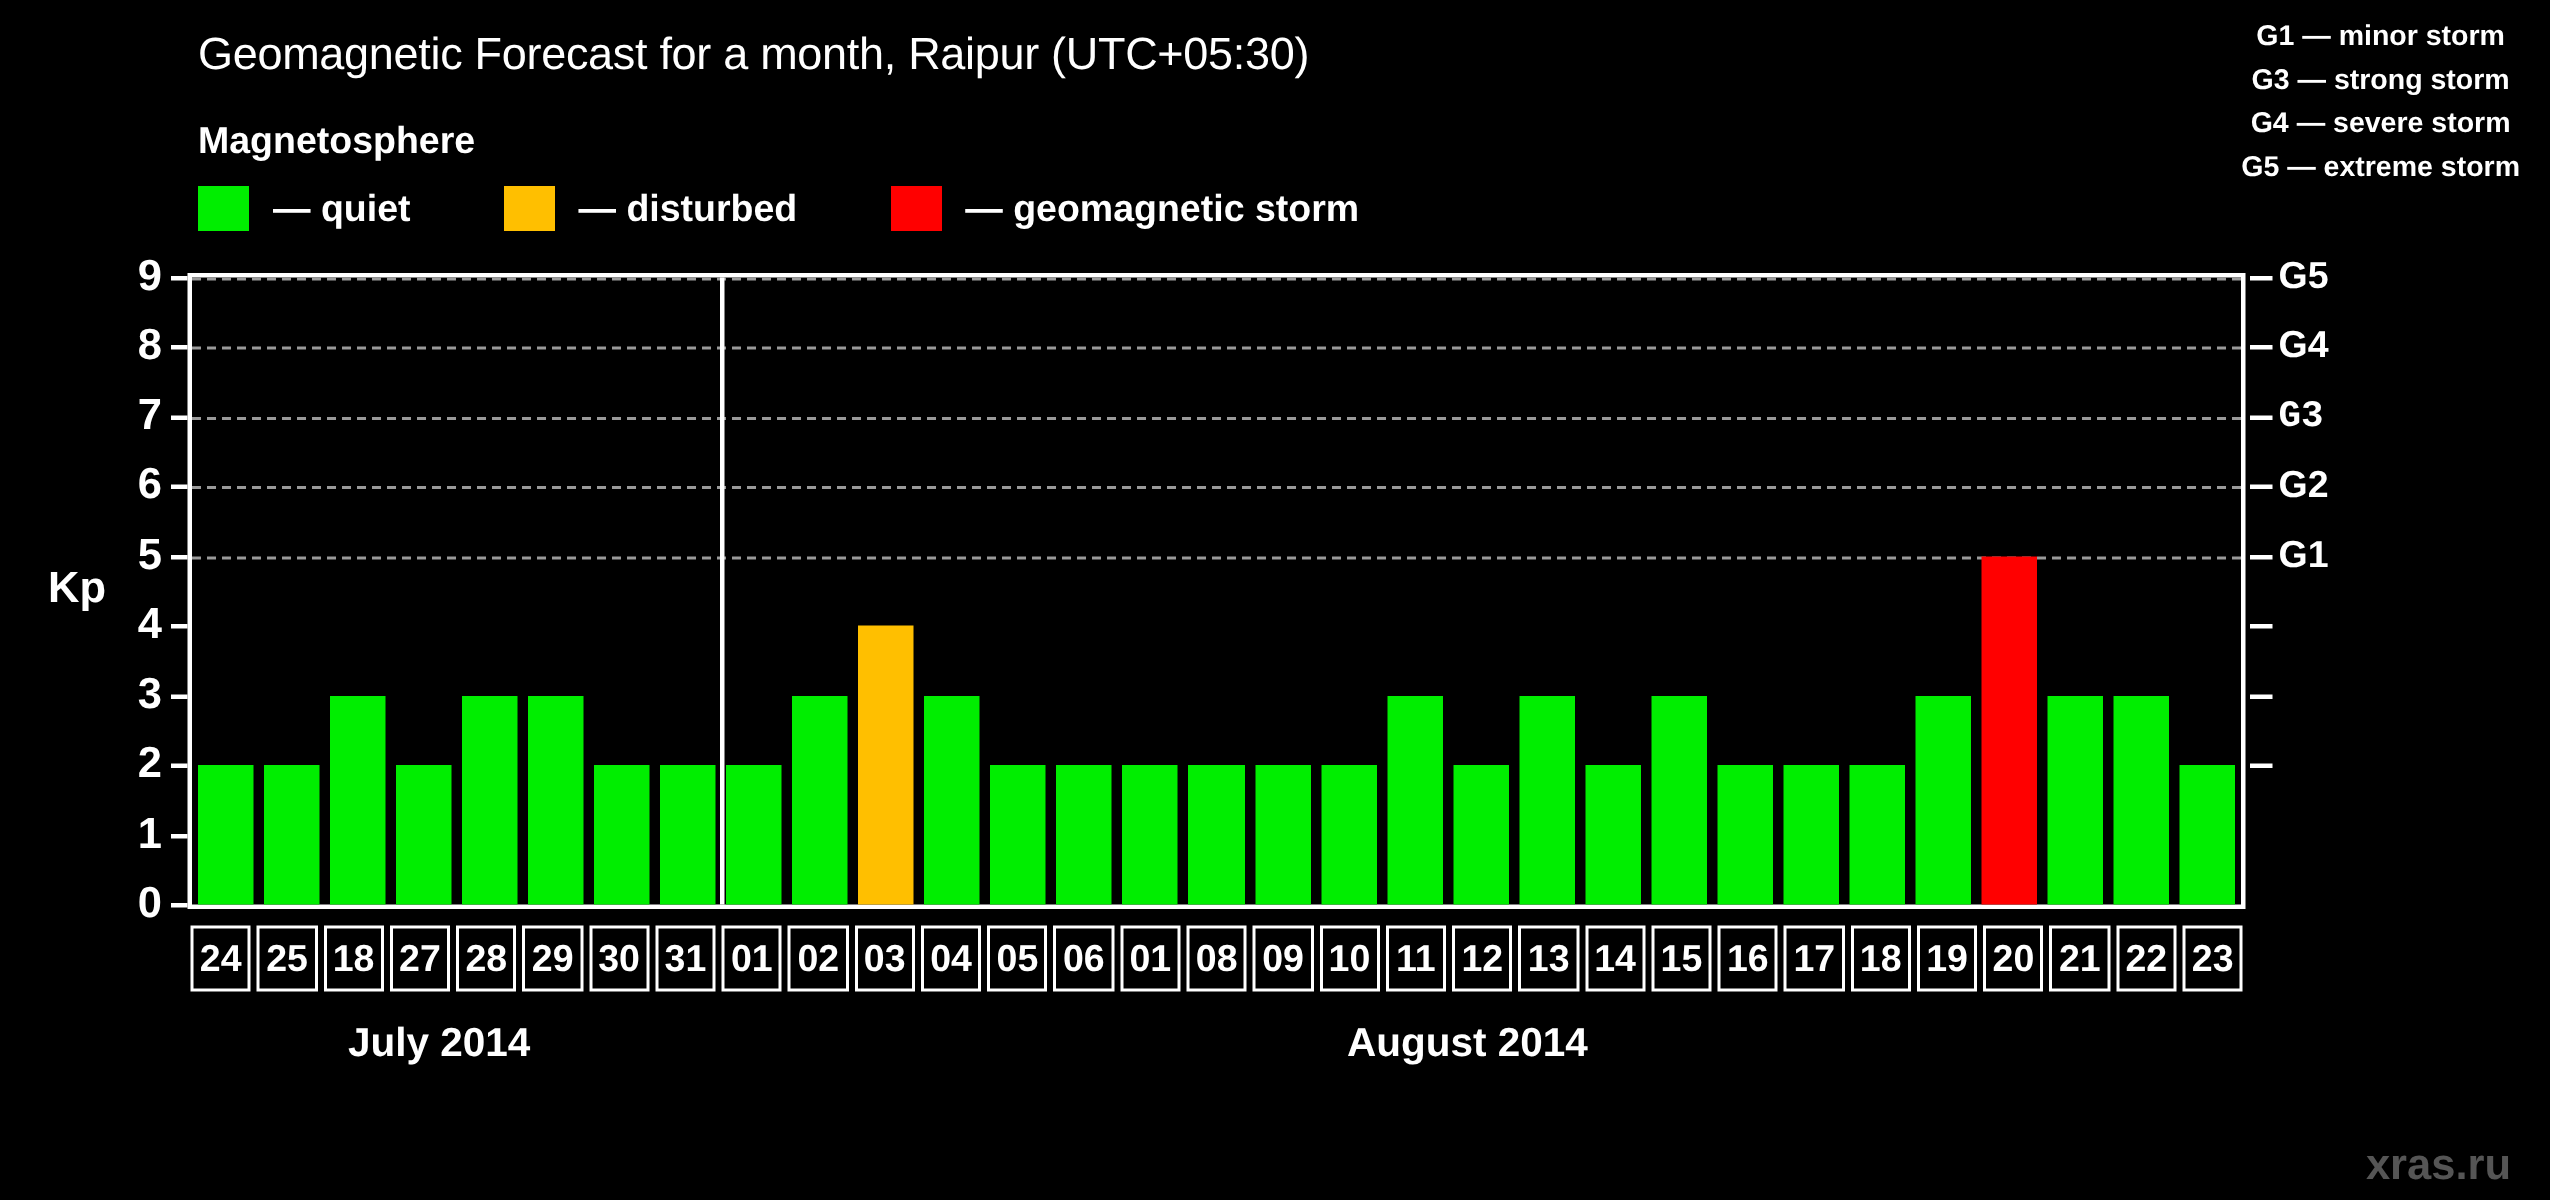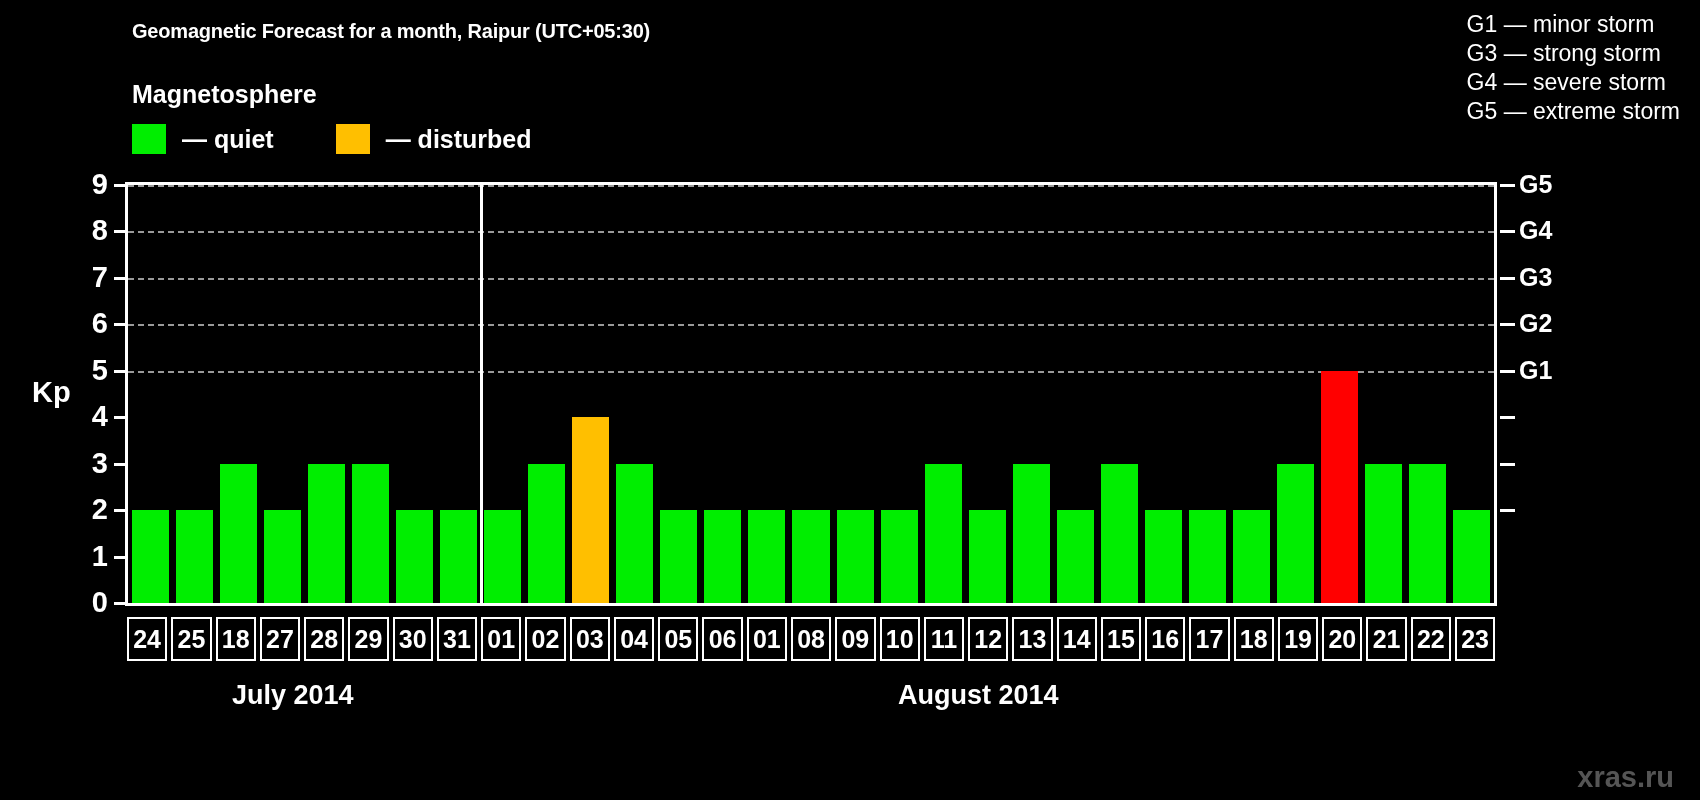--- a/index.html
+++ b/index.html
@@ -6,21 +6,21 @@
   html, body { margin:0; padding:0; background:#000; }
   body {
     width:1700px; height:800px;
     font-family:"Liberation Sans", sans-serif;
     color:#fff; position:relative; overflow:hidden;
   }
 
   
   #chart-title {
     position:absolute; left:132px; top:20px;
-    font-size:20px; font-weight:bold; letter-spacing:-0.2px; white-space:nowrap;
+    font-size:30px; font-weight:normal; letter-spacing:-0.2px; white-space:nowrap;
   }
   #legend-heading {
     position:absolute; left:132px; top:80px;
     font-size:25px; font-weight:bold;
   }
   #legend-row {
     position:absolute; left:132px; top:124px;
     display:flex; align-items:center;text-align:right;
   }
   .legend-item { display:flex; align-items:center; }
@@ -28,21 +28,21 @@
   .legend-text { font-size:25px; font-weight:bold; margin-left:16px; white-space:nowrap; }
   .legend-gap-a { width:62px; }
   .legend-gap-b { width:62px; }
 
   
   #g-scale {
     position:absolute; right:20px; top:10px;
     text-align:left;
   }
   .g-line {
-    font-size:23px; font-weight:normal; line-height:29px; white-space:nowrap;
+    font-size:19px; font-weight:bold; line-height:29px; white-space:nowrap;text-align:center;
   }
 
   
   #plot-area {
     position:absolute;
     left:125px; top:182px; width:1372px; height:424px;
     border-left:3px solid #fff;
     border-top:3px solid #fff;
     border-right:3px solid #fff;
     border-bottom:3px solid #fff;
@@ -122,20 +122,24 @@
   <div class="legend-item">
     <span class="legend-swatch" style="background: rgb(0, 238, 0);"></span>
     <span class="legend-text">— quiet</span>
   </div>
   <span class="legend-gap-a"></span>
   <div class="legend-item">
     <span class="legend-swatch" style="background: rgb(255, 191, 0);"></span>
     <span class="legend-text">— disturbed</span>
   </div>
   <span class="legend-gap-b"></span>
+  <div class="legend-item">
+    <span class="legend-swatch" style="background: rgb(255, 0, 0);"></span>
+    <span class="legend-text">— geomagnetic storm</span>
+  </div>
 </div>
 
 <div id="g-scale">
   <div class="g-line">G1 — minor storm</div>
   <div class="g-line">G3 — strong storm</div>
   <div class="g-line">G4 — severe storm</div>
   <div class="g-line">G5 — extreme storm</div>
 </div>
 
 <div id="y-axis-title">Kp</div>
@@ -161,21 +165,21 @@
     <div class="y-tick" style="left: 114px; top: 462.667px;"></div>
     <div class="y-tick" style="left: 114px; top: 509.111px;"></div>
     <div class="y-tick" style="left: 114px; top: 555.556px;"></div>
     <div class="y-tick" style="left: 114px; top: 602px;"></div>
   </div>
 <div id="g-axis-labels">
     <div class="g-label" style="top: 357.778px;">G1</div>
     <div class="g-tick" style="top: 369.778px;"></div>
     <div class="g-label" style="top: 311.333px;">G2</div>
     <div class="g-tick" style="top: 323.333px;"></div>
-    <div class="g-label" style="top: 264.889px;">G3</div>
+    <div class="g-label" style="top: 264.889px; font-family: Liberation Mono, monospace;">G3</div>
     <div class="g-tick" style="top: 276.889px;"></div>
     <div class="g-label" style="top: 218.444px;">G4</div>
     <div class="g-tick" style="top: 230.444px;"></div>
     <div class="g-label" style="top: 172px;">G5</div>
     <div class="g-tick" style="top: 184px;"></div>
     <div class="g-tick" style="top: 509.111px;"></div>
     <div class="g-tick" style="top: 462.667px;"></div>
     <div class="g-tick" style="top: 416.222px;"></div>
   </div>
 

